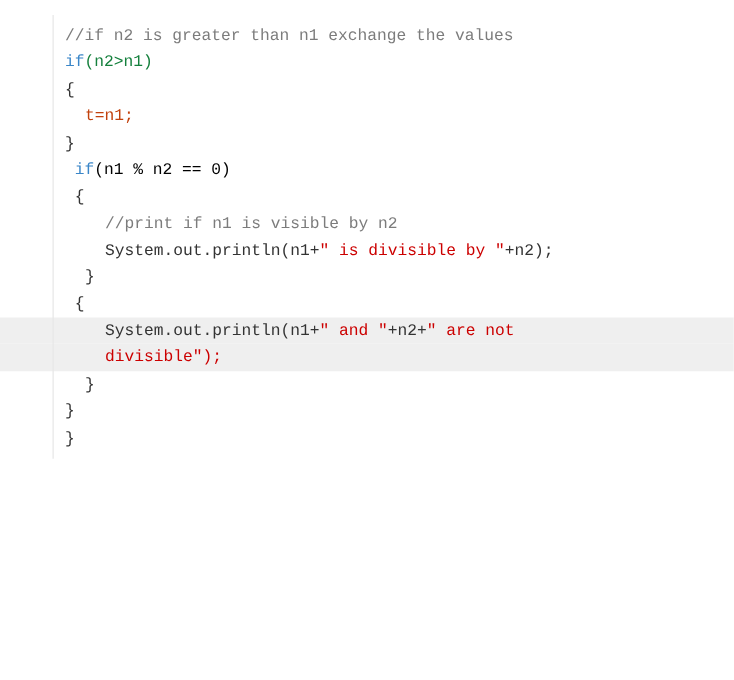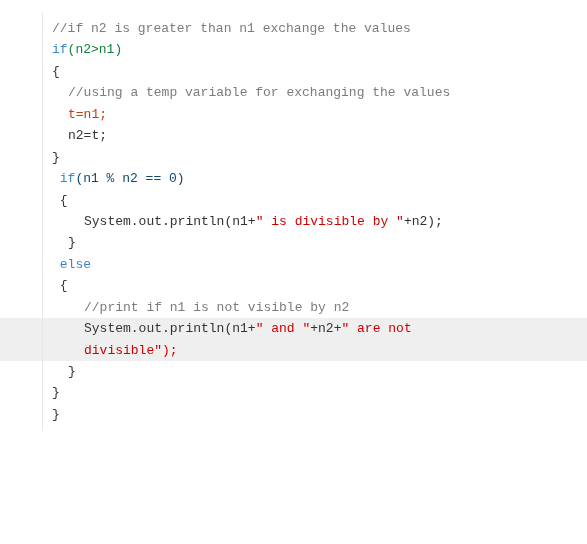--- a/index.html
+++ b/index.html
@@ -24,32 +24,31 @@
 <body>
 
 <div class="code-container">
   <div style="position:relative; padding: 6px 12px 6px 52px;">
 
     <div style="position:absolute; left:42px; top:0; bottom:0; width:1px; background:#e8e8e8;"></div>
     <div id="code-lines">
         <div style="display: flex; white-space: pre; line-height: 1.65; font-family: &quot;Courier New&quot;, Courier, monospace; font-size: 13px;"><span style="display: inline-block; width: 0px; flex-shrink: 0;"></span><span style="color: rgb(124, 124, 124);">//if n2 is greater than n1 exchange the values</span></div>
         <div style="display: flex; white-space: pre; line-height: 1.65; font-family: &quot;Courier New&quot;, Courier, monospace; font-size: 13px;"><span style="display: inline-block; width: 0px; flex-shrink: 0;"></span><span style="color: rgb(58, 134, 200);">if</span><span style="color: #15803d;">(n2&gt;n1)</span></div>
         <div style="display: flex; white-space: pre; line-height: 1.65; font-family: &quot;Courier New&quot;, Courier, monospace; font-size: 13px;"><span style="display: inline-block; width: 0px; flex-shrink: 0;"></span><span style="color: rgb(51, 51, 51);">{</span></div>
-        <div style="display: flex; white-space: pre; line-height: 1.65; font-family: &quot;Courier New&quot;, Courier, monospace; font-size: 13px;"><span style="display: inline-block; width: 16px; flex-shrink: 0;"></span><span style="color: rgb(124, 124, 124);">//using a temp variable for exchanging the values</span></div>
+        <div style="display: flex; white-space: pre; line-height: 1.65; font-family: &quot;Courier New&quot;, Courier, monospace; font-size: 13px;"><span style="display: inline-block; width: 16px; flex-shrink: 0;"></span></div>
         <div style="display: flex; white-space: pre; line-height: 1.65; font-family: &quot;Courier New&quot;, Courier, monospace; font-size: 13px;"><span style="display: inline-block; width: 16px; flex-shrink: 0;"></span><span style="color: #c2410c;">t=n1;</span></div>
-        <div style="display: flex; white-space: pre; line-height: 1.65; font-family: &quot;Courier New&quot;, Courier, monospace; font-size: 13px;"><span style="display: inline-block; width: 16px; flex-shrink: 0;"></span><span style="color: rgb(51, 51, 51);">n2=t;</span></div>
         <div style="display: flex; white-space: pre; line-height: 1.65; font-family: &quot;Courier New&quot;, Courier, monospace; font-size: 13px;"><span style="display: inline-block; width: 0px; flex-shrink: 0;"></span><span style="color: rgb(51, 51, 51);"></span></div>
         <div style="display: flex; white-space: pre; line-height: 1.65; font-family: &quot;Courier New&quot;, Courier, monospace; font-size: 13px;"><span style="display: inline-block; width: 0px; flex-shrink: 0;"></span><span style="color: rgb(51, 51, 51);">}</span></div>
-        <div style="display: flex; white-space: pre; line-height: 1.65; font-family: &quot;Courier New&quot;, Courier, monospace; font-size: 13px;"><span style="display: inline-block; width: 0px; flex-shrink: 0;"></span><span style="color: rgb(58, 134, 200);"> if</span><span style="color: #0c4a6e;">(n1 % n2 == 0)</span></div>
+        <div style="display: flex; white-space: pre; line-height: 1.65; font-family: &quot;Courier New&quot;, Courier, monospace; font-size: 13px;"><span style="display: inline-block; width: 0px; flex-shrink: 0;"></span><span style="color: rgb(58, 134, 200);"> if</span><span style="color: #000000;">(n1 % n2 == 0)</span></div>
         <div style="display: flex; white-space: pre; line-height: 1.65; font-family: &quot;Courier New&quot;, Courier, monospace; font-size: 13px;"><span style="display: inline-block; width: 0px; flex-shrink: 0;"></span><span style="color: rgb(51, 51, 51);"> {</span></div>
+        <div style="display: flex; white-space: pre; line-height: 1.65; font-family: &quot;Courier New&quot;, Courier, monospace; font-size: 13px;"><span style="display: inline-block; width: 32px; flex-shrink: 0;"></span><span style="color: rgb(124, 124, 124);">//print if n1 is visible by n2</span></div>
         <div style="display: flex; white-space: pre; line-height: 1.65; font-family: &quot;Courier New&quot;, Courier, monospace; font-size: 13px;"><span style="display: inline-block; width: 32px; flex-shrink: 0;"></span><span style="color: rgb(51, 51, 51);">System.out.println(n1+</span><span style="color: rgb(204, 0, 0);">" is divisible by "</span><span style="color: rgb(51, 51, 51);">+n2);</span></div>
         <div style="display: flex; white-space: pre; line-height: 1.65; font-family: &quot;Courier New&quot;, Courier, monospace; font-size: 13px;"><span style="display: inline-block; width: 16px; flex-shrink: 0;"></span><span style="color: rgb(51, 51, 51);">}</span></div>
-        <div style="display: flex; white-space: pre; line-height: 1.65; font-family: &quot;Courier New&quot;, Courier, monospace; font-size: 13px;"><span style="display: inline-block; width: 0px; flex-shrink: 0;"></span><span style="color: rgb(58, 134, 200);"> else</span></div>
         <div style="display: flex; white-space: pre; line-height: 1.65; font-family: &quot;Courier New&quot;, Courier, monospace; font-size: 13px;"><span style="display: inline-block; width: 0px; flex-shrink: 0;"></span><span style="color: rgb(51, 51, 51);"> {</span></div>
-        <div style="display: flex; white-space: pre; line-height: 1.65; font-family: &quot;Courier New&quot;, Courier, monospace; font-size: 13px;"><span style="display: inline-block; width: 32px; flex-shrink: 0;"></span><span style="color: rgb(124, 124, 124);">//print if n1 is not visible by n2</span></div>
+        <div style="display: flex; white-space: pre; line-height: 1.65; font-family: &quot;Courier New&quot;, Courier, monospace; font-size: 13px;"><span style="display: inline-block; width: 32px; flex-shrink: 0;"></span></div>
         <div style="display: flex; white-space: pre; line-height: 1.65; font-family: &quot;Courier New&quot;, Courier, monospace; font-size: 13px; background-color: rgb(239, 239, 239); margin-left: -52px; padding-left: 52px; margin-right: -12px; padding-right: 12px;"><span style="display: inline-block; width: 32px; flex-shrink: 0;"></span><span style="color: rgb(51, 51, 51);">System.out.println(n1+</span><span style="color: rgb(204, 0, 0);">" and "</span><span style="color: rgb(51, 51, 51);">+n2+</span><span style="color: rgb(204, 0, 0);">" are not</span></div>
         <div style="display: flex; white-space: pre; line-height: 1.65; font-family: &quot;Courier New&quot;, Courier, monospace; font-size: 13px; background-color: rgb(239, 239, 239); margin-left: -52px; padding-left: 52px; margin-right: -12px; padding-right: 12px;"><span style="display: inline-block; width: 32px; flex-shrink: 0;"></span><span style="color: rgb(204, 0, 0);">divisible");</span></div>
         <div style="display: flex; white-space: pre; line-height: 1.65; font-family: &quot;Courier New&quot;, Courier, monospace; font-size: 13px;"><span style="display: inline-block; width: 16px; flex-shrink: 0;"></span><span style="color: rgb(51, 51, 51);">}</span></div>
         <div style="display: flex; white-space: pre; line-height: 1.65; font-family: &quot;Courier New&quot;, Courier, monospace; font-size: 13px;"><span style="display: inline-block; width: 0px; flex-shrink: 0;"></span><span style="color: rgb(51, 51, 51);">}</span></div>
         <div style="display: flex; white-space: pre; line-height: 1.65; font-family: &quot;Courier New&quot;, Courier, monospace; font-size: 13px;"><span style="display: inline-block; width: 0px; flex-shrink: 0;"></span><span style="color: rgb(51, 51, 51);">}</span></div>
       </div>
   </div>
 </div>
 
 </body></html>

